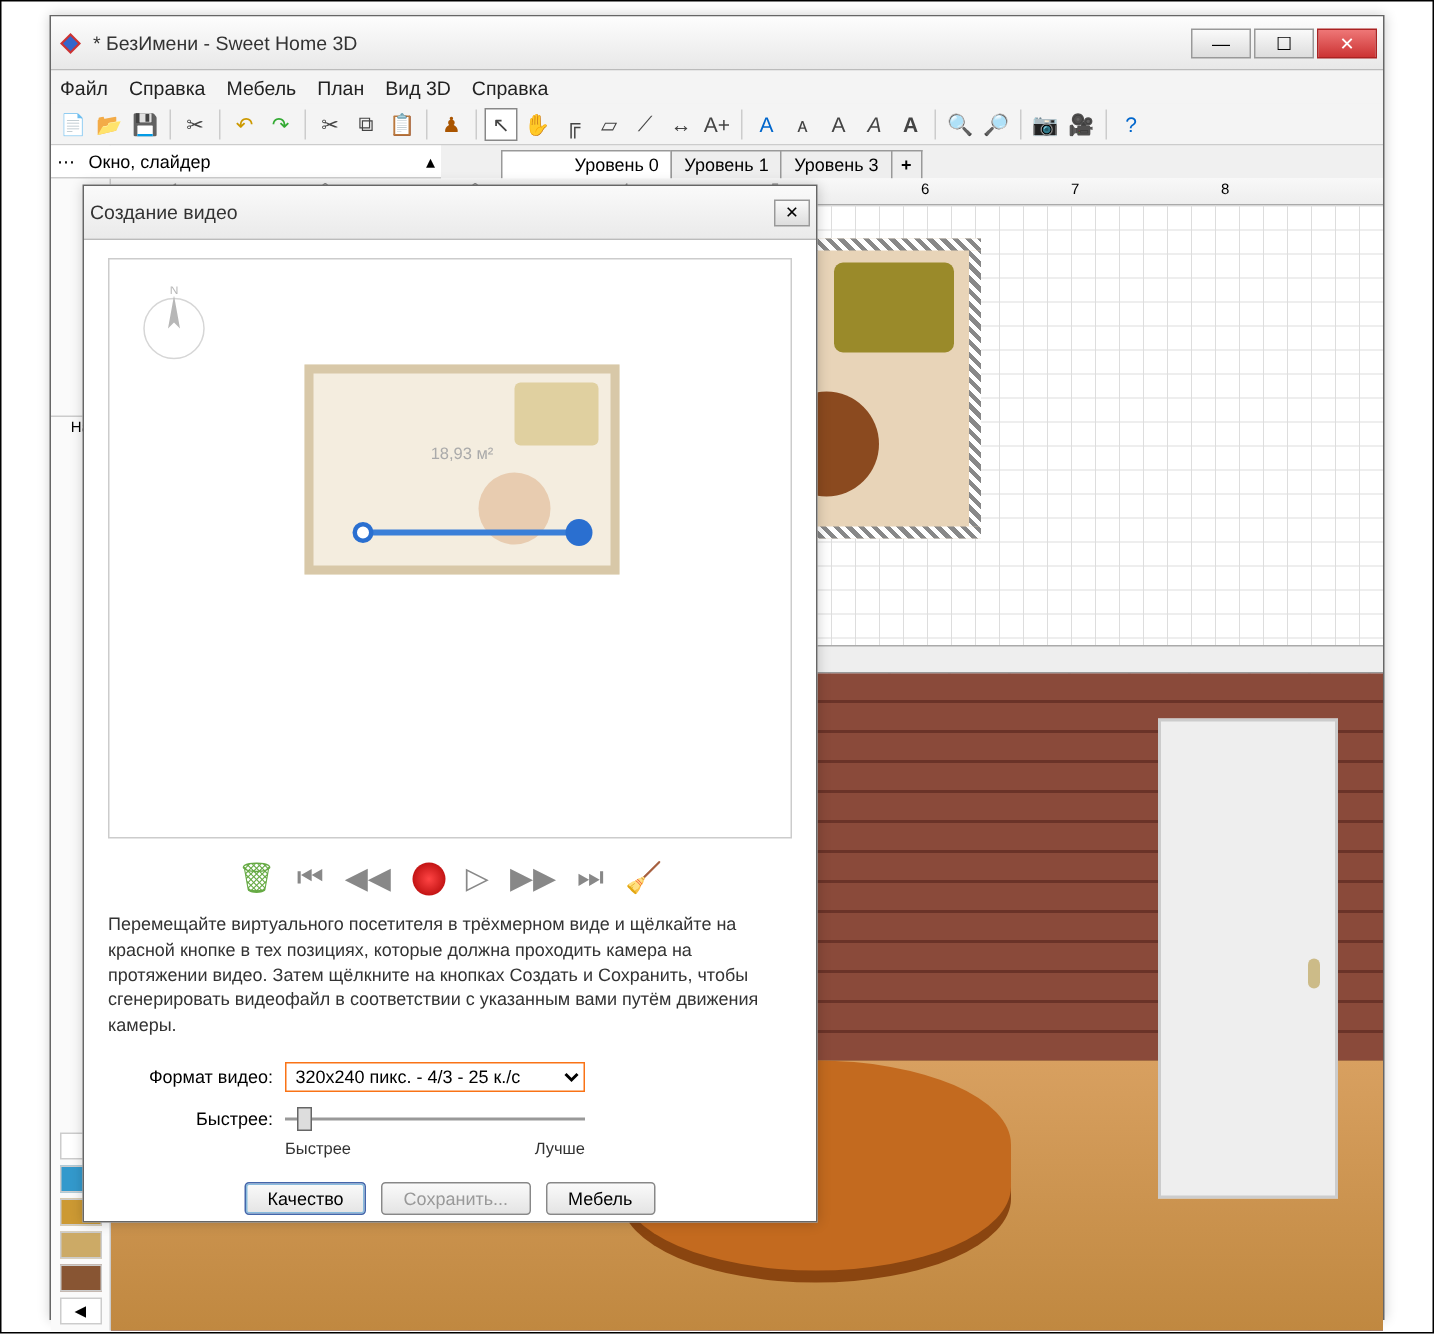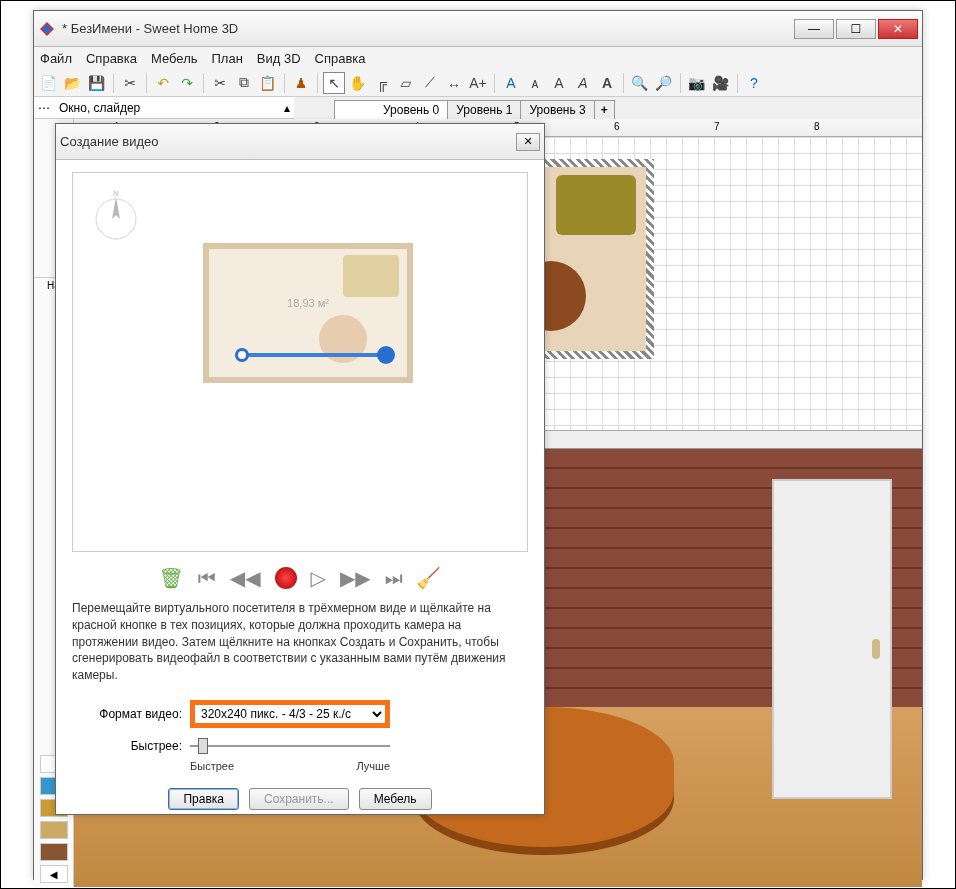--- a/index.html
+++ b/index.html
@@ -59,21 +59,21 @@
 .path-dot.start { left:162px; background:#fff; border:3px solid #2a6fd0; width:14px; height:14px; top:175px; }
 .path-dot.end { left:304px; }
 .vcr { display:flex; justify-content:center; gap:14px; margin: 14px 0 10px; align-items:center; }
 .vcr .vbtn { font-size:20px; color:#888; cursor:pointer; }
 .vcr .rec { width:22px; height:22px; background:radial-gradient(circle,#f44,#a00); border-radius:50%; }
 .vcr .trash { color:#6a4; }
 .vcr .broom { color:#d80; }
 .instr { font-size:12px; color:#333; line-height:1.4; margin-bottom:12px; }
 .form-row { display:flex; align-items:center; font-size:12px; margin:4px 0; gap:8px; }
 .form-row label { width:110px; text-align:right; }
-.form-row select { flex:0 0 200px; font-size:12px; padding:1px 2px; background:#fff; border:5px solid #f97316; }
+.form-row select { flex:0 0 200px; font-size:12px; padding:1px 2px; background:#fff; border:1px solid #f97316; }
 .slider { flex:0 0 200px; height:20px; position:relative; }
 .slider-track { position:absolute; top:9px; left:0; right:0; height:2px; background:#999; }
 .slider-thumb { position:absolute; top:2px; left:8px; width:10px; height:16px; background:#ddd; border:1px solid #666; }
 .slider-labels { display:flex; justify-content:space-between; font-size:11px; color:#333; margin-left:118px; width:200px; }
 .dlg-buttons { display:flex; justify-content:center; gap:10px; margin-top:16px; }
 .dlg-buttons button { font-size:12px; padding:3px 14px; border:1px solid #888; background:linear-gradient(#fafafa,#e4e4e4); border-radius:3px; cursor:pointer; }
 .dlg-buttons button.primary { border:1px solid #46a; box-shadow:0 0 0 1px #8bd inset; }
 .dlg-buttons button:disabled { color:#999; }
 </style>
 </head>
@@ -252,18 +252,18 @@
         <div class="slider-track"></div>
         <div class="slider-thumb"></div>
       </div>
     </div>
     <div class="slider-labels">
       <span>Быстрее</span>
       <span>Лучше</span>
     </div>
 
     <div class="dlg-buttons">
-      <button class="primary">Правка</button>
+      <button class="primary">Качество</button>
       <button disabled="">Сохранить...</button>
       <button>Мебель</button>
     </div>
   </div>
 </div>
 
 </body></html>

